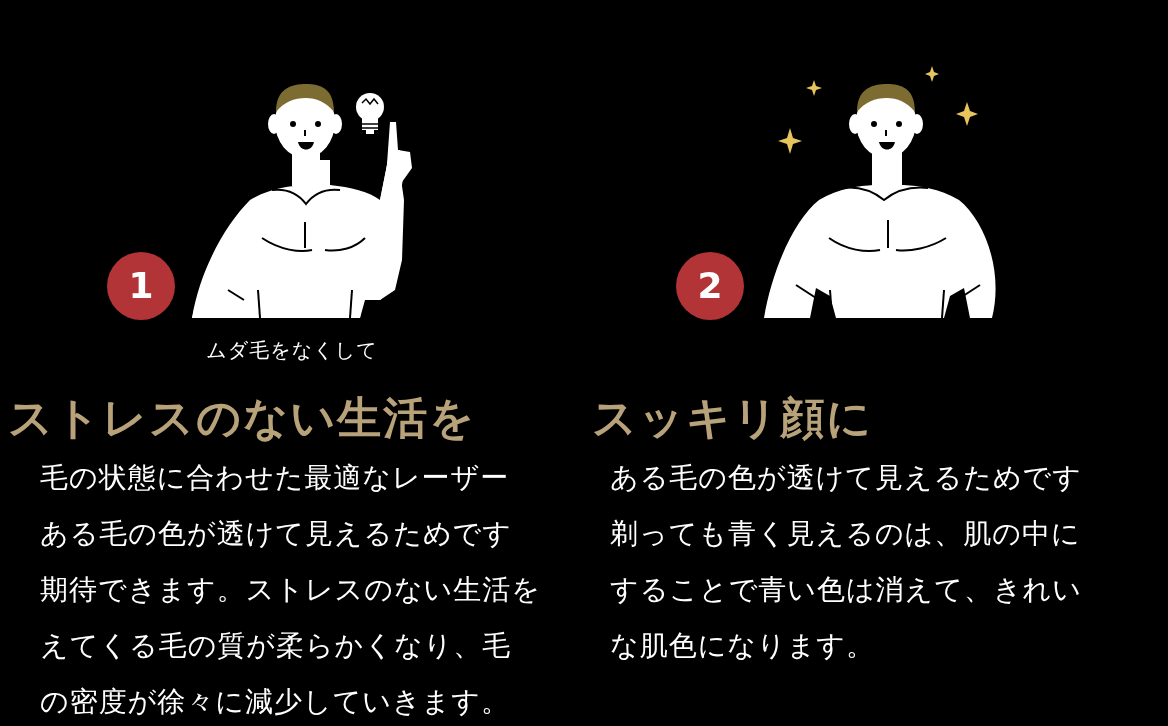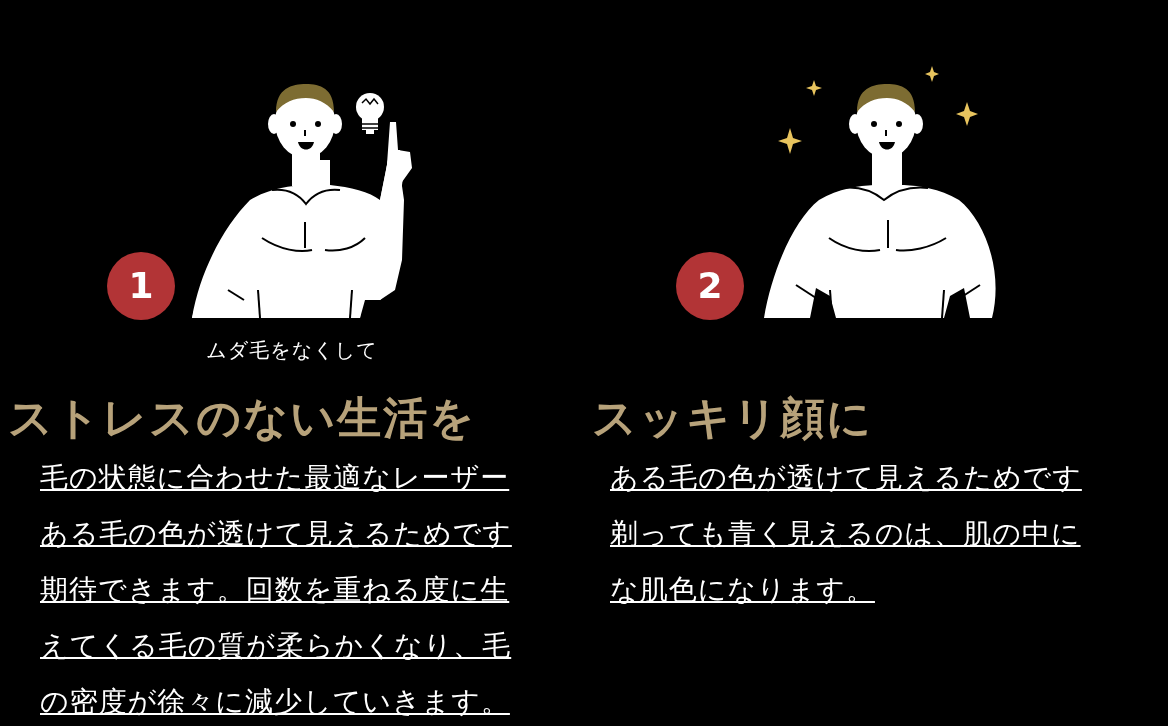--- a/index.html
+++ b/index.html
@@ -8,21 +8,21 @@
   .card.left { left: 0; }
   .card.right { left: 584px; }
   .illus { position: absolute; top: 0; left: 0; width: 584px; height: 330px; }
   .badge { position: absolute; width: 68px; height: 68px; border-radius: 50%; background: #b23436; color: #fff;
            font-weight: bold; font-size: 36px; line-height: 68px; text-align: center; font-family: "DejaVu Sans", sans-serif; }
   .lead { position: absolute; top: 328px; left: 0; width: 584px; text-align: center; font-size: 20px; letter-spacing: 1px; line-height: 44px; }
   .headline { position: absolute; top: 390px; left: 0; width: 584px; text-align: left; font-size: 44px; font-weight: bold; color: #b7a27a; letter-spacing: 2px; line-height: 56px; margin-left: 8px; }
   .body-text { position: absolute; top: 450px; width: 510px; font-size: 28px; line-height: 56px; letter-spacing: 1px; word-break: break-all; }
   .card.left .body-text { left: 40px; }
   .card.right .body-text { left: 26px; }
-  .line { display: block; white-space: nowrap; text-decoration: underline; }
+  .line { display: block; white-space: nowrap; }
 </style>
 </head>
 <body>
 
 <section class="card left">
   <svg class="illus" viewBox="0 0 584 330" width="584" height="330">
 
     <path d="M192 318 C200 270 225 225 250 200 C270 188 290 186 305 185 L305 160 L330 160 L330 185 C350 187 370 192 380 200 L386 170 L390 150 L400 150 L404 170 L400 200 L398 260 L390 290 L380 300 L365 300 L360 318 Z" fill="#fff"></path>
     <path d="M192 318 L215 318 L225 290 L240 300 L245 318 L360 318 L362 300 L374 235 L360 210 C340 195 320 190 305 190 C285 190 265 195 250 205 C230 225 205 265 192 318 Z" fill="#fff"></path>
     <path d="M372 232 L380 200 L388 160 L398 158 L404 200 L402 260 L395 290 L380 300 L368 300 Z" fill="#fff"></path>
@@ -56,21 +56,21 @@
       <line x1="362" y1="128" x2="378" y2="128" stroke="#000" stroke-width="1.5"></line>
       <rect x="366" y="130" width="8" height="4" fill="#fff"></rect>
     </g>
   </svg>
   <div class="badge" style="left:107px; top:252px;">1</div>
   <div class="lead">ムダ毛をなくして</div>
   <div class="headline" style="width:560px;">ストレスのない生活を</div>
   <div class="body-text">
     <span class="line">毛の状態に合わせた最適なレーザー</span>
     <span class="line">ある毛の色が透けて見えるためです</span>
-    <span class="line">期待できます。回数を重ねる度に生</span>
+    <span class="line">期待できます。ストレスのない生活を</span>
     <span class="line">えてくる毛の質が柔らかくなり、毛</span>
     <span class="line">の密度が徐々に減少していきます。</span>
   </div>
 </section>
 
 <section class="card right">
   <svg class="illus" viewBox="0 0 584 330" width="584" height="330">
 
     <path d="M180 318 C188 270 210 220 235 200 C255 188 275 186 290 185 L320 185 C335 186 355 188 375 200 C400 220 420 270 408 318 L386 318 L380 288 L366 296 L360 318 L252 318 L246 296 L232 288 L226 318 Z" fill="#fff"></path>
 
@@ -99,15 +99,16 @@
       <path d="M230 80 L232 86 L238 88 L232 90 L230 96 L228 90 L222 88 L228 86 Z"></path>
       <path d="M348 66 L350 72 L355 74 L350 76 L348 82 L346 76 L341 74 L346 72 Z"></path>
       <path d="M383 102 L386 111 L394 114 L386 117 L383 126 L380 117 L372 114 L380 111 Z"></path>
     </g>
   </svg>
   <div class="badge" style="left:92px; top:252px;">2</div>
   <div class="headline">スッキリ顔に</div>
   <div class="body-text">
     <span class="line">ある毛の色が透けて見えるためです</span>
     <span class="line">剃っても青く見えるのは、肌の中に</span>
+    <span class="line">することで青い色は消えて、きれい</span>
     <span class="line">な肌色になります。</span>
   </div>
 </section>
 
 </body></html>

